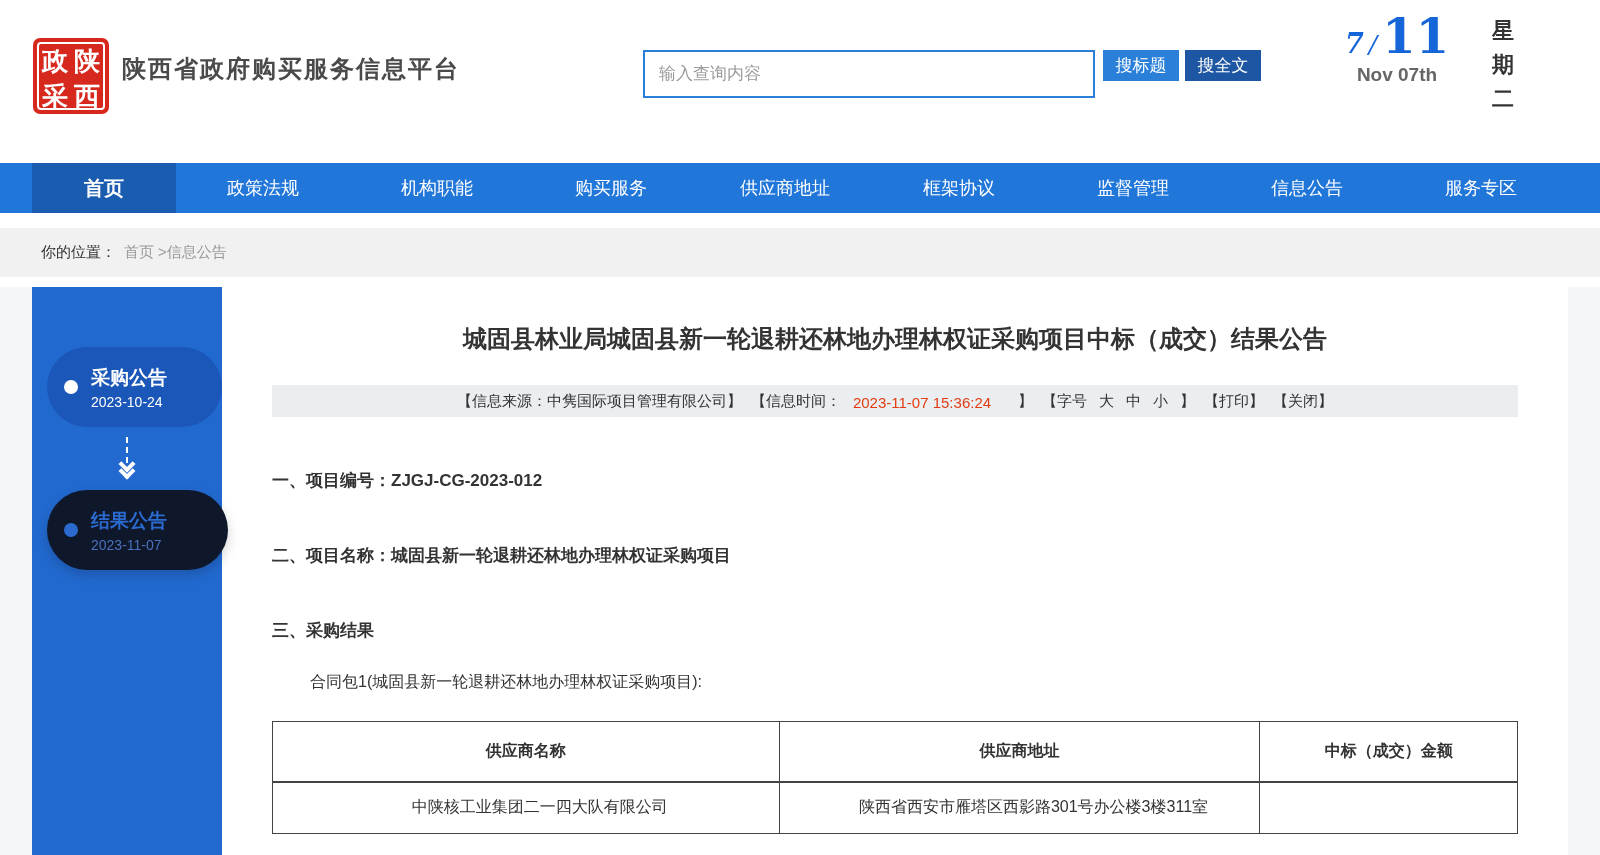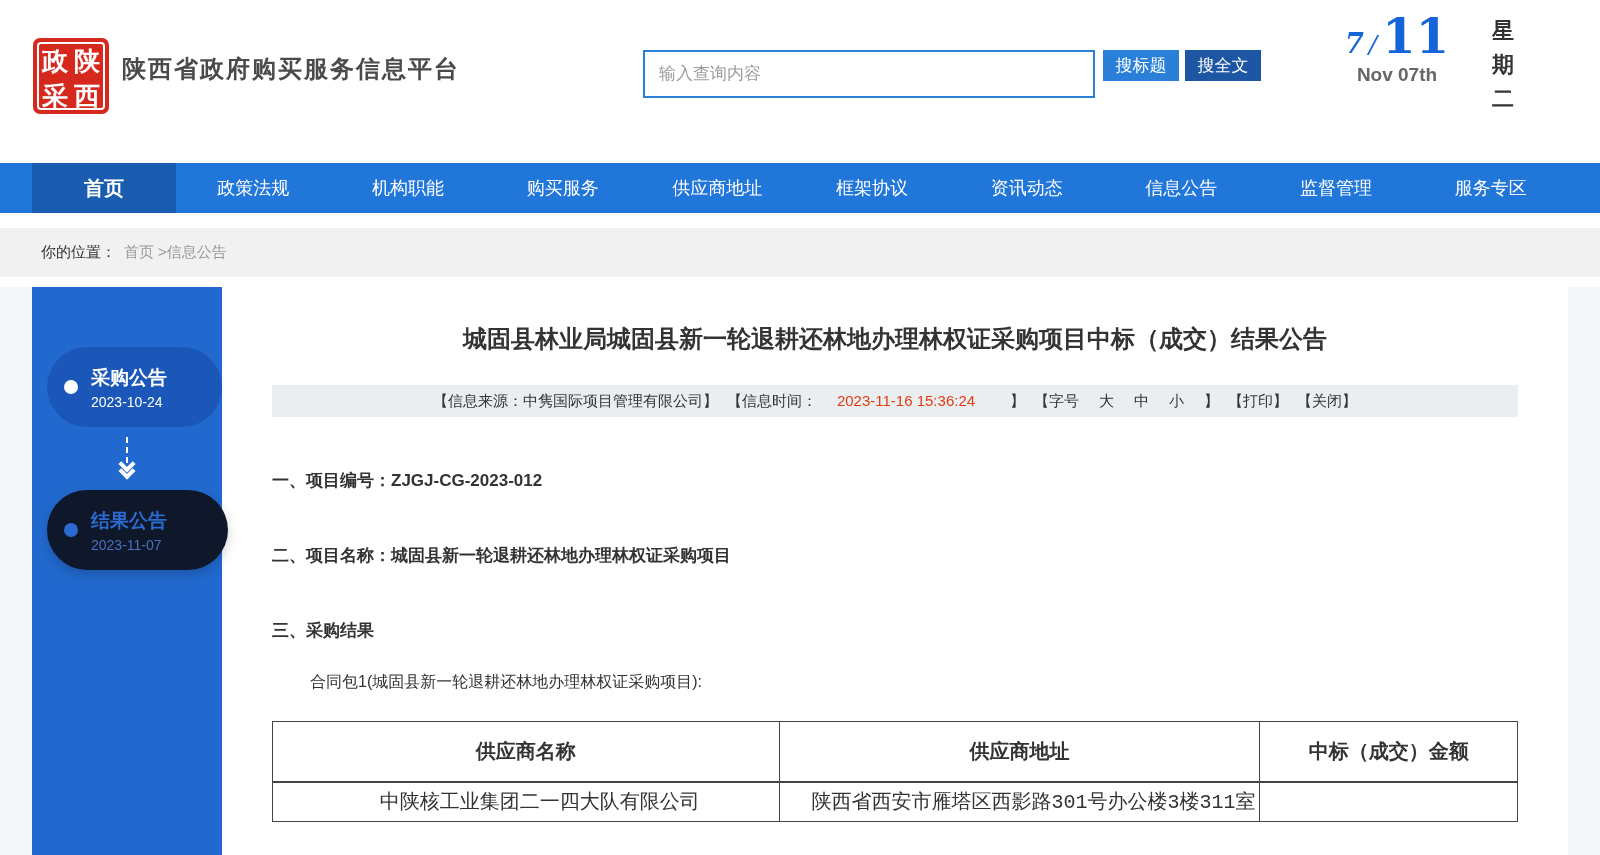--- a/index.html
+++ b/index.html
@@ -74,31 +74,31 @@
   .chev { width:12px; height:12px; border-right:4px solid #fff; border-bottom:4px solid #fff;
     transform:rotate(45deg); margin-top:-5px; }
 
   .main { flex:1; padding:0 50px; }
   .article-title { margin-top:36px; text-align:center; font-size:24px; font-weight:bold;
     color:#333; }
   .info-bar { margin-top:30px; height:32px; background:#ebeef1; display:flex;
     align-items:center; justify-content:center; font-size:15px; color:#333; gap:9px;
     white-space:nowrap; }
   .info-bar .red { color:#e23b10; }
-  .info-group { display:flex; align-items:flex-start; gap:20px; }
+  .info-group { display:flex; align-items:flex-end; gap:12px; }
   .clickable { cursor:pointer; }
 
   .sec { margin-top:52px; font-size:17px; font-weight:bold; color:#333; }
   .para { margin-top:30px; font-size:16px; color:#333; padding-left:38px; }
 
   .result-table { margin-top:28px; width:100%; border-collapse:collapse; }
   .result-table th, .result-table td { border:1px solid #444; text-align:center;
-    color:#333; font-size:20px;font-family:Liberation Mono, monospace; }
+    color:#333; font-size:16px; }
   .result-table th { height:60px; font-weight:bold; border-bottom-width:2px; }
-  .result-table td { height:40px; font-weight:normal;padding-left:28px; }
+  .result-table td { height:52px; font-weight:normal;padding-left:28px; }
   .col1 { width:40.7%; } .col2 { width:38.6%; } .col3 { width:20.7%; }
 </style>
 </head>
 <body>
 
 <div class="header">
   <div class="logo">
     <div class="logo-frame">
       <span>政</span>
       <span>陕</span>
@@ -128,23 +128,22 @@
 </div>
 
 <div class="nav">
   <div class="nav-inner">
     <div class="nav-item active">首页</div>
     <div class="nav-item">政策法规</div>
     <div class="nav-item">机构职能</div>
     <div class="nav-item">购买服务</div>
     <div class="nav-item">供应商地址</div>
     <div class="nav-item">框架协议</div>
-    <div class="nav-item">资讯动态</div>
+    <div class="nav-item">监督管理</div>
     <div class="nav-item">信息公告</div>
-    <div class="nav-item">监督管理</div>
     <div class="nav-item">服务专区</div>
   </div>
 </div>
 
 <div class="gap-a"></div>
 
 <div class="breadcrumb">
   <span class="bc-label">你的位置：</span>
   <span class="bc-link">首页</span>
   <span class="bc-rest">&gt;信息公告</span>
@@ -177,21 +176,21 @@
       </div>
     </div>
 
     <div class="main">
       <div class="article-title">城固县林业局城固县新一轮退耕还林地办理林权证采购项目中标（成交）结果公告</div>
 
       <div class="info-bar">
         <span>【信息来源：中隽国际项目管理有限公司】</span>
         <span class="info-group">
           <span>【信息时间：</span>
-          <span class="red">2023-11-16 15:36:24</span>
+          <span class="red">2023-11-07 15:36:24</span>
           <span>　】</span>
         </span>
         <span class="info-group">
           <span>【字号</span>
           <span class="clickable">大</span>
           <span class="clickable">中</span>
           <span class="clickable">小</span>
           <span>】</span>
         </span>
         <span class="clickable">【打印】</span>

